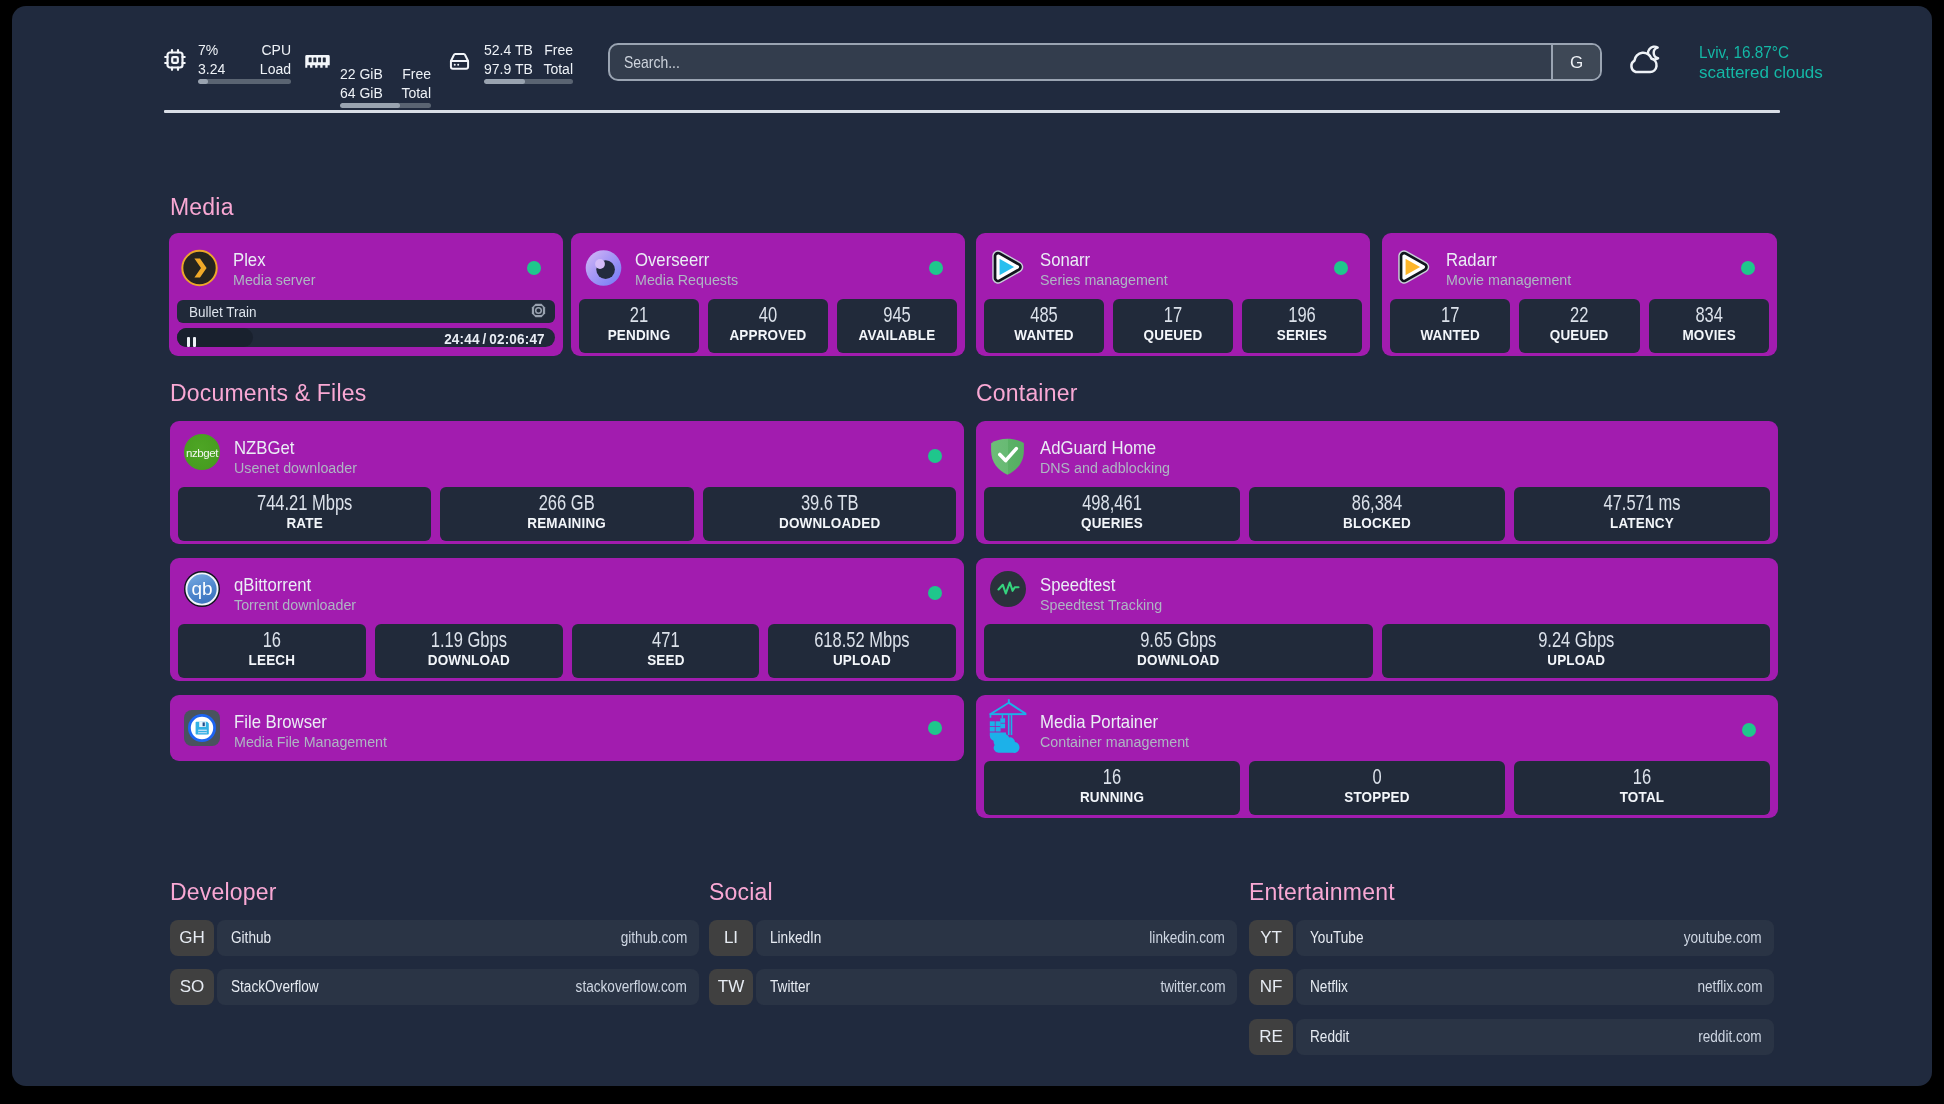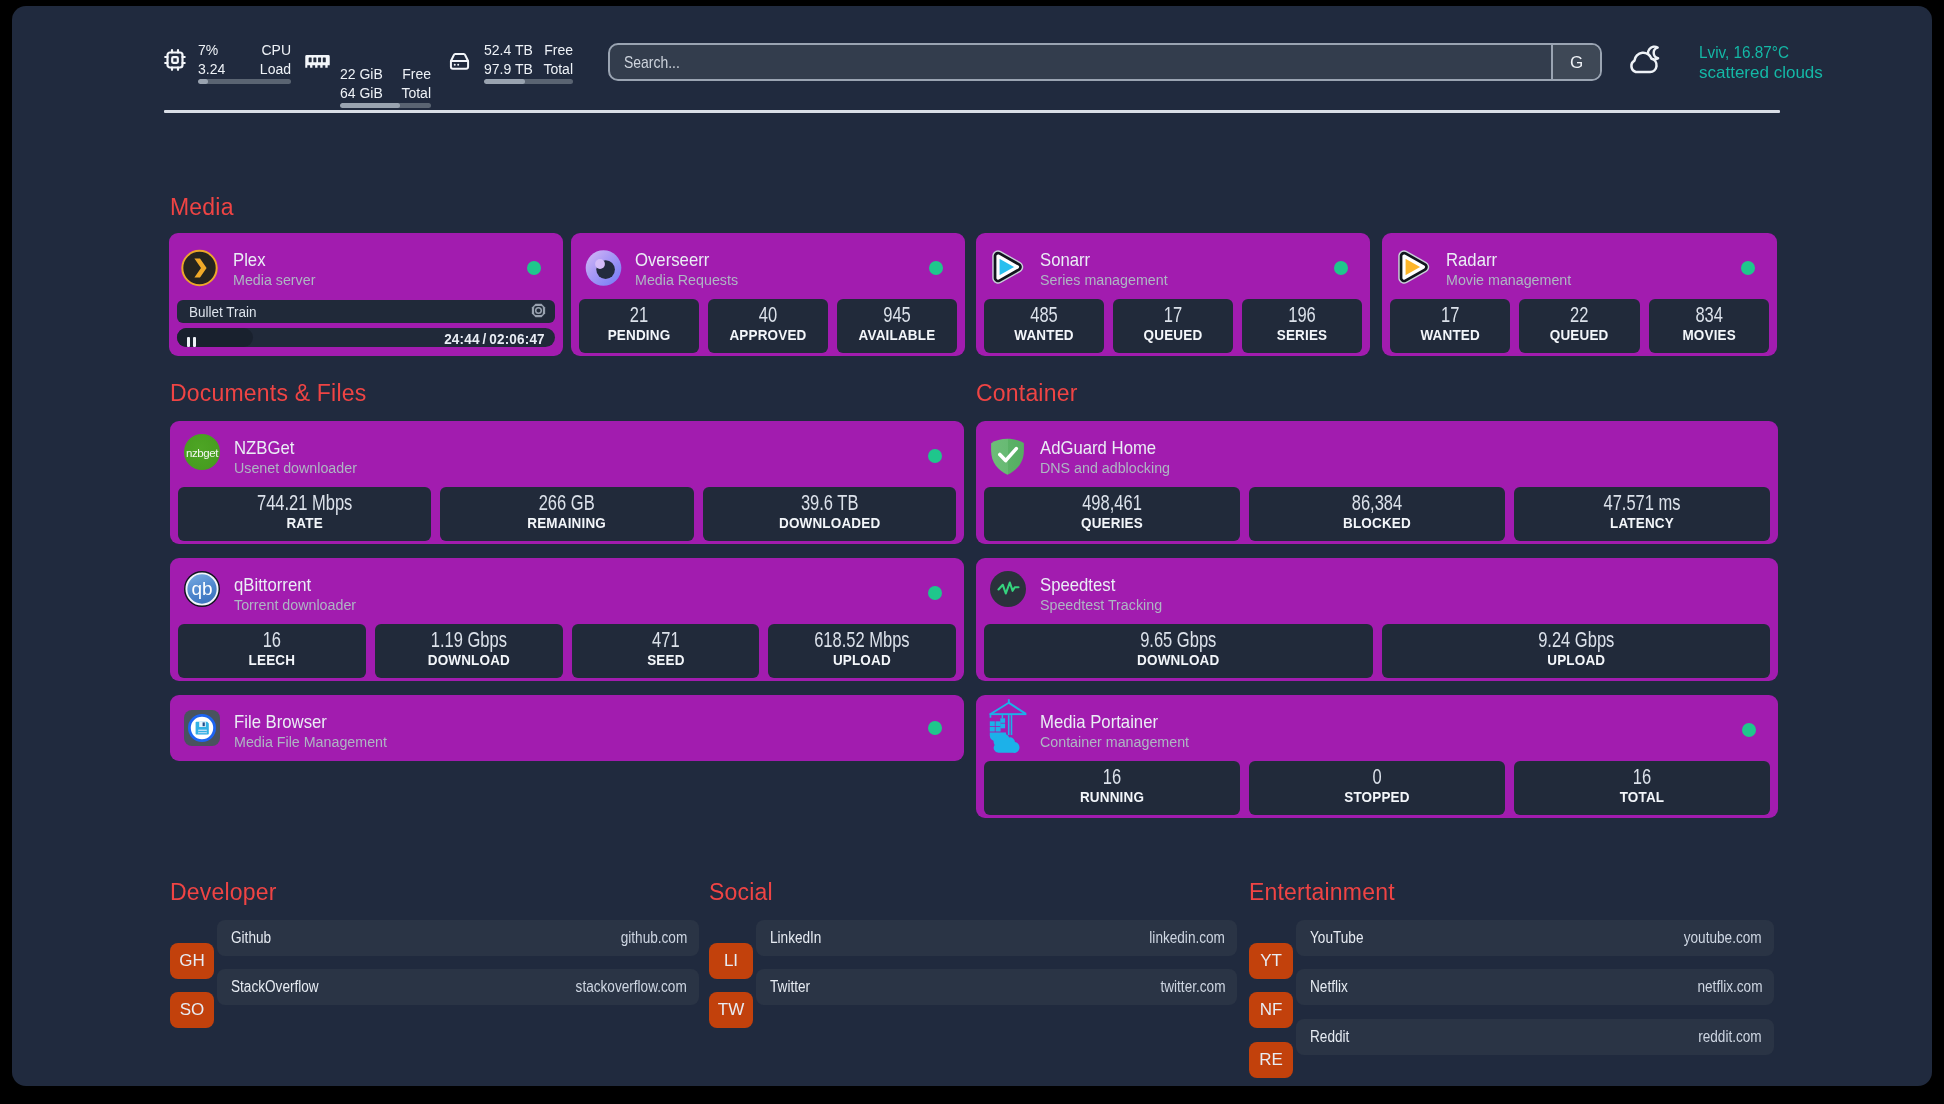--- a/index.html
+++ b/index.html
@@ -1,19 +1,19 @@
 <!DOCTYPE html>
 <html><head>
 <meta charset="utf-8">
 <style>
 * { margin:0; padding:0; box-sizing:border-box; }
 html,body { width:1944px; height:1104px; background:#000; font-family:"Liberation Sans", sans-serif; }
 .page { position:absolute; left:12px; top:6px; width:1920px; height:1080px; background:#202a3e; border-radius:14px; overflow:hidden; }
 .abs { position:absolute; }
-.sectitle { position:absolute; font-size:23px; color:#ef4444; letter-spacing:0.2px; }
+.sectitle { position:absolute; font-size:23px; color:#f9a8d4; letter-spacing:0.2px; }
 .card { position:absolute; background:#a21caf; border-radius:9px; }
 .appicon { position:absolute; left:14px; top:13px; width:36px; height:36px; }
 .hdr { position:absolute; left:64px; top:16px; }
 .hdr .t { font-size:19px; line-height:22px; color:#eaeef5; transform:scaleX(0.88); transform-origin:left center; }
 .hdr .s { font-size:15.5px; line-height:17px; color:#aeb6c3; margin-top:0; transform:scaleX(0.92); transform-origin:left center; }
 .dot { position:absolute; width:14px; height:14px; border-radius:50%; background:#1fc68c; right:22px; top:28px; }
 .stats { position:absolute; left:8px; right:8px; top:66px; height:54px; display:flex; gap:9px;justify-content:flex-end; }
 .stat { flex:1; background:#212a3a; border-radius:6px; text-align:center; padding-top:3px; }
 .stat .v { font-size:22px; color:#dbe1ea; line-height:25px; transform:scaleX(0.75); transform-origin:center; }
 .stat .l { font-size:15.5px; font-weight:bold; color:#f3f6fa; line-height:18px; margin-top:-1px; letter-spacing:0.2px; transform:scaleX(0.87); transform-origin:center; }
@@ -29,21 +29,21 @@
 .weather .w1 { transform:scaleX(0.9); transform-origin:left center; }
 .hr { position:absolute; left:152px; top:104px; width:1616px; height:3px; background:#d9dee6; border-radius:1px; }
 
 .ptrack { position:absolute; left:8px; right:8px; height:23px; border-radius:6px; background:#202939; }
 .ptrack .nm { position:absolute; left:12px; top:3px; font-size:15.5px; color:#dde3ec; transform:scaleX(0.87); transform-origin:left center; }
 .pbar { position:absolute; left:8px; right:8px; top:95px; height:19px; border-radius:9.5px; background:#202939; }
 .pfill { position:absolute; left:0; top:0; width:76px; height:19px; border-radius:9.5px; background:#19212e; }
 .ptime { position:absolute; right:10px; top:2px; font-size:15px; font-weight:bold; color:#e8edf4; letter-spacing:0.2px; transform:scaleX(0.9); transform-origin:right center; }
 
 .bmrow { position:absolute; height:36px; }
-.bmabbr { position:absolute; left:0; top:0; width:44px; height:36px; background:#c2410c; border-radius:8px; color:#e7ecf3; font-size:17px; text-align:center; line-height:36px;margin-top:23px; }
+.bmabbr { position:absolute; left:0; top:0; width:44px; height:36px; background:#404040; border-radius:8px; color:#e7ecf3; font-size:17px; text-align:center; line-height:36px; }
 .bmbar { position:absolute; left:47px; right:0; top:0; height:36px; background:#2a3445; border-radius:8px; }
 .bmbar .n { position:absolute; left:14px; top:9px; font-size:16px; color:#e6ebf2; transform:scaleX(0.85); transform-origin:left center; }
 .bmbar .u { position:absolute; right:12px; top:9px; font-size:16px; color:#ced6e2; transform:scaleX(0.85); transform-origin:right center; }
 </style>
 </head>
 <body>
 <div class="page">
 
   <div class="abs" id="cpuicon" style="left:151px; top:42px;"><svg width="24" height="24" viewBox="0 0 24 24" fill="none" stroke="#f3f6fa" stroke-width="2.2" stroke-linecap="round" stroke-linejoin="round">
         <rect x="4.5" y="4.5" width="15" height="15" rx="2.5"></rect>

